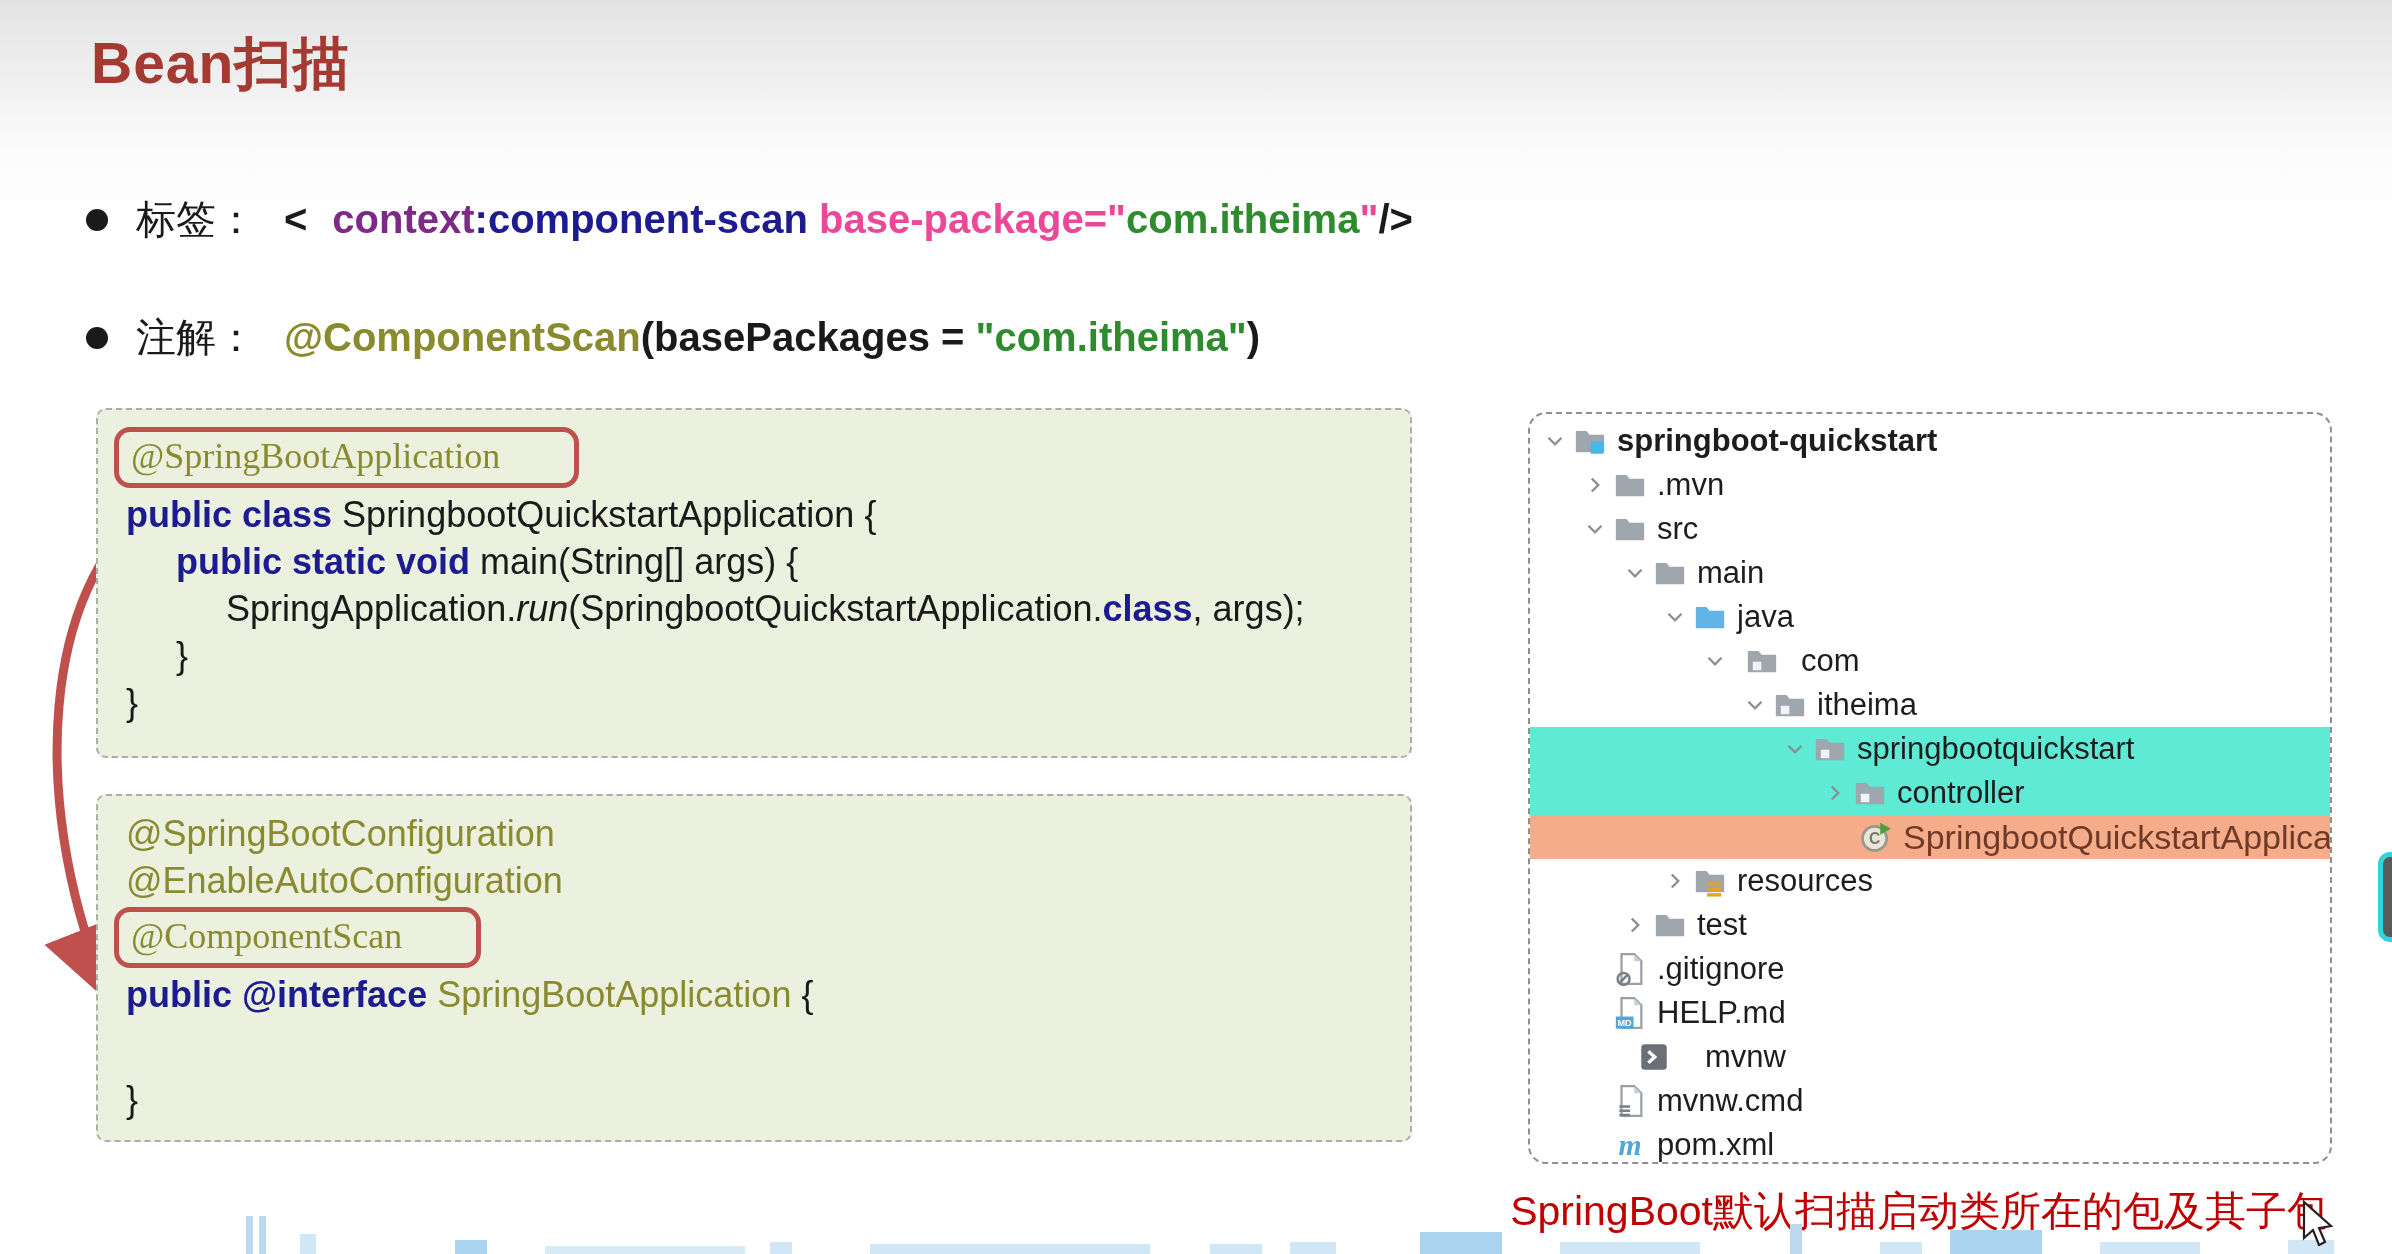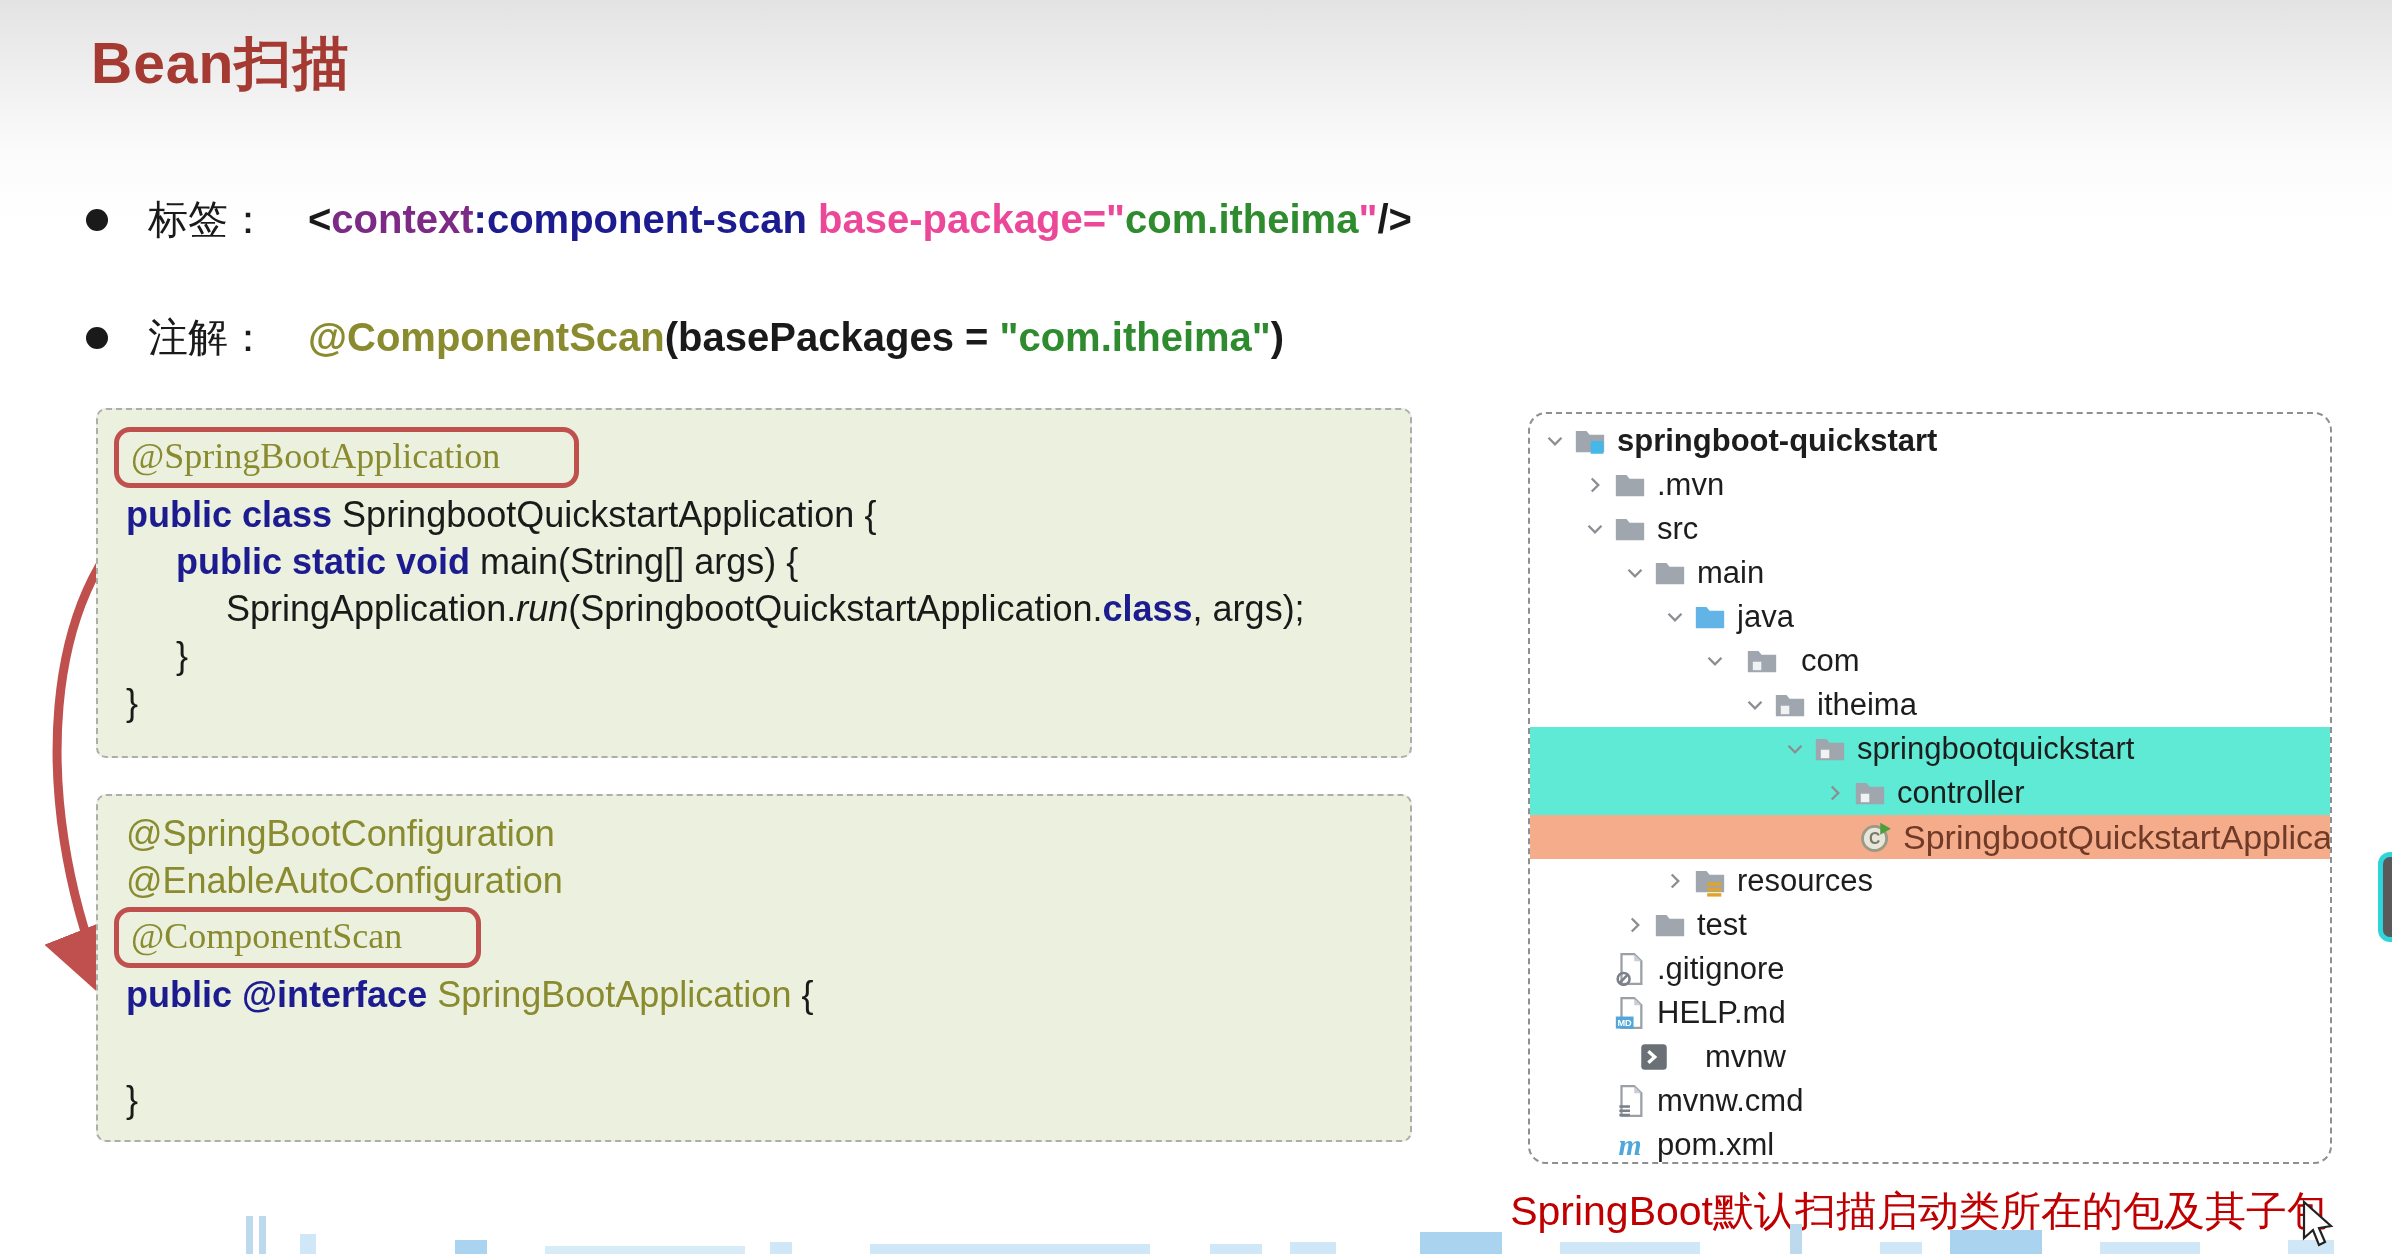--- a/index.html
+++ b/index.html
@@ -10,34 +10,34 @@
   }
   .slide{position:absolute;inset:0;}
 
   
   .page-title{
     position:absolute;left:91px;top:26px;margin:0;
     font-size:57px;font-weight:700;color:#A53A32;letter-spacing:1px;
   }
 
   
-  .bullet-row{position:absolute;left:86px;display:flex;align-items:center;gap:40px;white-space:nowrap;}
+  .bullet-row{position:absolute;left:86px;display:flex;align-items:center;gap:28px;white-space:nowrap;}
   .bullet-row .dot{width:22px;height:22px;border-radius:50%;background:#1a1a1a;flex:0 0 auto;}
   .b-label{font-size:40px;color:#1a1a1a;}
   .b-code{font-size:40px;font-weight:600;}
   #bullet1{top:192px;}
   #bullet2{top:310px;}
 
   
   .tk-plain{color:#1a1a1a;}
   .tk-comment{color:#9b9b9b;font-style:italic;}
   .tk-olive{color:#8a8a2e;font-weight:inherit;}
   .tk-navy{color:#1c1c90;font-weight:700;}
   .tk-blue{color:#ec4899;font-weight:700;}
-  .tk-purple{color:#7c2a86;font-weight:700;}
+  .tk-purple{color:#7c2a86;font-weight:700;margin-left:25px;}
   .tk-green{color:#2e8b2e;font-weight:700;}
   .tk-italic{color:#1a1a1a;font-style:italic;}
 
   
   .code-block{
     position:absolute;left:96px;width:1316px;box-sizing:border-box;
     background:#EBF1DE;border:2px dashed #adadad;border-radius:10px;
     padding:14px 28px;font-size:36px;
   }
   #code-block-1{top:408px;min-height:350px;}

